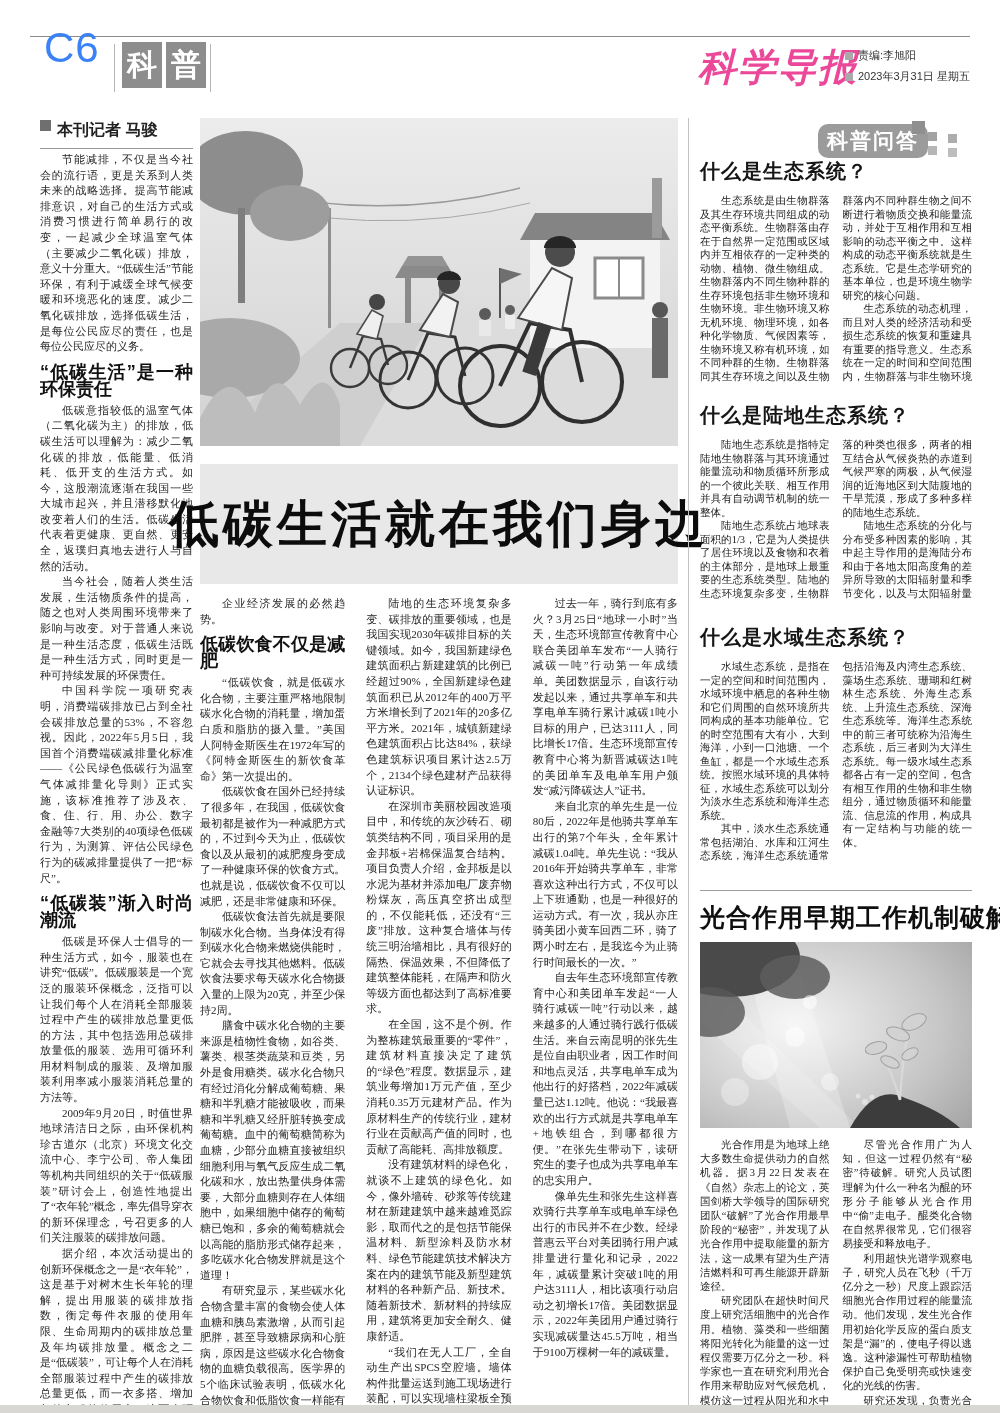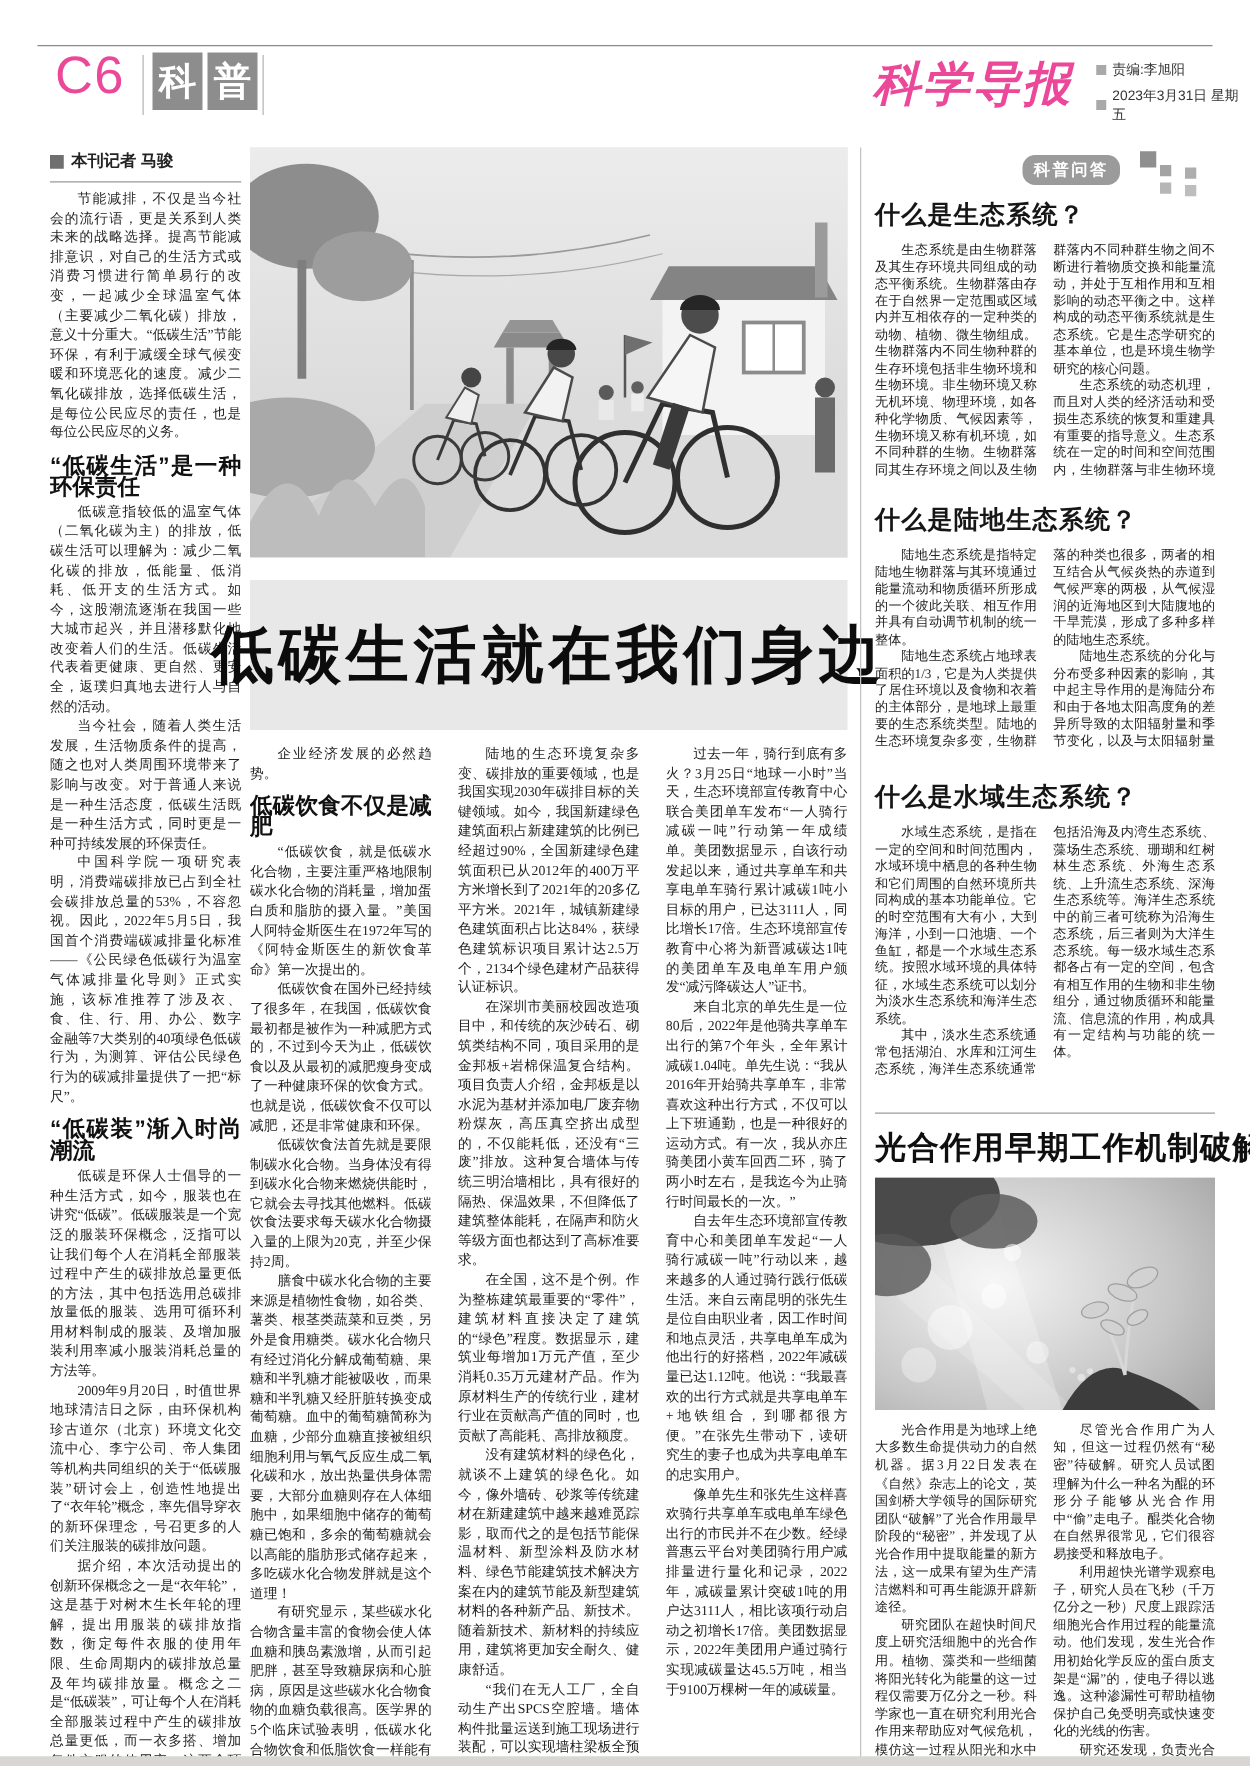--- a/index.html
+++ b/index.html
@@ -1,50 +1,50 @@
 <!DOCTYPE html>
 <html><head>
 <meta charset="utf-8">
 <style>
   html,body{margin:0;padding:0;background:#e8e6e2;}
   .page{position:relative;width:1000px;height:1413px;background:#ffffff;margin:0 auto;overflow:hidden;
         font-family:"Liberation Serif","DejaVu Serif",serif;color:#222;}
   .abs{position:absolute;}
   
   .top-rule{left:30px;top:36px;width:940px;height:1px;background:#8a8a8a;}
-  .page-no{left:44px;top:36px;font-family:"Liberation Sans","DejaVu Sans",sans-serif;font-size:42px;color:#ec4899;letter-spacing:1px;}
+  .page-no{left:44px;top:24px;font-family:"Liberation Sans","DejaVu Sans",sans-serif;font-size:42px;color:#3b82f6;letter-spacing:1px;}
   .vrule{width:1px;background:#b5b5b5;}
   .sec-box{width:40px;height:46px;background:#8d8d8d;color:#fff;display:flex;align-items:center;justify-content:center;
            font-family:"Liberation Sans","DejaVu Sans",sans-serif;font-size:30px;font-weight:bold;}
   .masthead{left:698px;top:42px;font-size:38px;font-weight:bold;font-style:italic;color:#ec4899;letter-spacing:2px;
             font-family:"DejaVu Serif","Liberation Serif",serif;}
   .hdr-info{left:845px;top:48px;font-size:11px;color:#333;font-family:"Liberation Sans","DejaVu Sans",sans-serif;}
-  .hdr-info .row{display:flex;align-items:center;margin-bottom:6px;margin-left:32px;}
+  .hdr-info .row{display:flex;align-items:center;margin-bottom:6px;}
   .sq{display:inline-block;background:#a9a9a9;margin-right:5px;}
   .sq8{width:8px;height:8px;}
   
   .bodytxt{font-size:11px;line-height:15.6px;text-align:justify;word-break:break-all;color:#1f1f1f;}
   .p{text-indent:2em;margin:0;}
   .hh{font-family:"Liberation Sans","DejaVu Sans",sans-serif;font-weight:bold;font-size:18px;color:#111;
       margin:9px 0 5px 0;text-indent:0;line-height:17px;}
-  .byline{left:40px;top:120px;width:153px;display:flex;align-items:center;border-bottom:1px solid #999;padding-bottom:7px;
-          font-family:"Liberation Sans","DejaVu Sans",sans-serif;font-weight:bold;font-size:13px;color:#222;}
+  .byline{left:40px;top:120px;width:153px;display:flex;align-items:flex-start;border-bottom:1px solid #999;padding-bottom:7px;
+          font-family:"Liberation Sans","DejaVu Sans",sans-serif;font-weight:bold;font-size:16px;color:#222;}
   .byline .sqb{width:11px;height:11px;background:#6f6f6f;margin-right:6px;}
   .col1{left:40px;top:152px;width:153px;height:1254px;overflow:hidden;}
   .maincols{left:200px;top:596px;width:478px;height:812px;display:flex;gap:21px;}
   .mcol{width:152px;overflow:hidden;}
   
   .photo-main{left:200px;top:118px;width:478px;height:328px;overflow:hidden;background:#ddd;}
   .headline-box{left:200px;top:464px;width:478px;height:120px;background:#e8e8e8;display:flex;align-items:center;justify-content:center;}
   .headline-box span{font-family:"Liberation Sans","DejaVu Sans",sans-serif;font-weight:900;font-size:50px;letter-spacing:4px;color:#0c0c0c;white-space:nowrap;}
   
   .main-divider{left:688px;top:118px;width:1px;height:1290px;background:#c2c2c2;}
   .right-sec{left:700px;top:118px;width:272px;}
   .qa-badge-row{position:relative;height:34px;margin-top:6px;}
-  .qa-badge{position:absolute;left:118px;top:0;background:#9b9b9b;color:#fff;padding:3px 9px;font-size:13px;font-weight:bold;
+  .qa-badge{position:absolute;left:118px;top:0;background:#9b9b9b;color:#fff;padding:3px 9px;font-size:21px;font-weight:bold;
             letter-spacing:2px;font-family:"Liberation Serif","DejaVu Serif",serif;border-radius:10px;}
   .deco1{position:absolute;left:212px;top:-3px;width:13px;height:13px;background:#8f8f8f;}
   .deco2{position:absolute;left:228px;top:8px;width:9px;height:9px;background:#a3a3a3;}
   .deco3{position:absolute;left:248px;top:10px;width:9px;height:9px;background:#adadad;}
   .deco4{position:absolute;left:228px;top:22px;width:9px;height:9px;background:#b6b6b6;}
   .deco5{position:absolute;left:248px;top:24px;width:9px;height:9px;background:#bdbdbd;}
   .q-head{font-size:20px;font-weight:bold;color:#161616;letter-spacing:1px;margin:0 0 9px 0;
           font-family:"Liberation Serif","DejaVu Serif",serif;}
   .q-body{column-count:2;column-gap:13px;font-size:10.5px;line-height:13.5px;text-align:justify;word-break:break-all;color:#222;overflow:hidden;}
   .q1b{height:192px;} .q2b{height:170px;} .q3b{height:214px;}

